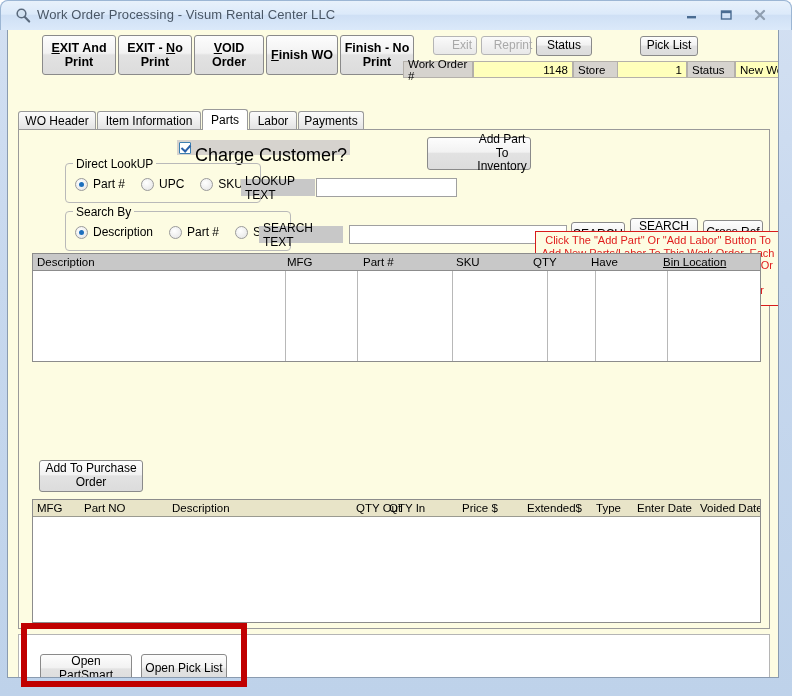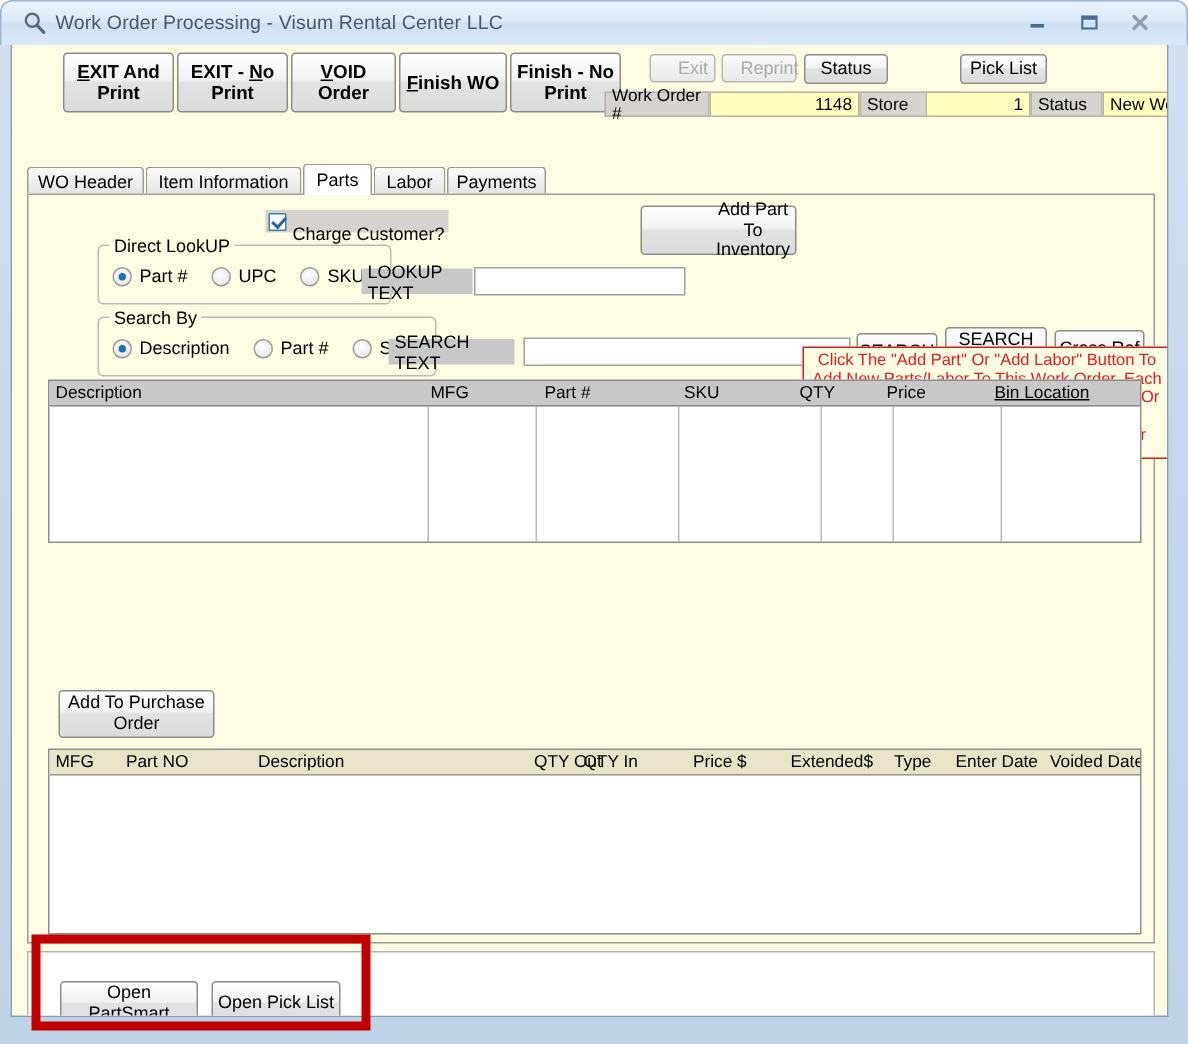--- a/index.html
+++ b/index.html
@@ -167,21 +167,21 @@
     position: relative; margin-right: 4px;
     border-radius: 1px;
   }
   .cb::after {
     content: "";
     position: absolute; left: 3px; top: 0px;
     width: 4px; height: 7px;
     border: solid #2a61a8; border-width: 0 2px 2px 0;
     transform: rotate(42deg);
   }
-  #charge-label { font-size: 12px; color:#000;margin-top:16px; }
+  #charge-label { font-size: 18px; color:#000;margin-top:16px; }
 
   
   .groupbox {
     position: absolute;
     box-sizing: border-box;
     border: 1px solid #b9b9b9;
     border-radius: 4px;
     background: transparent;
   }
   .group-title {
@@ -415,21 +415,21 @@
         <span>Click The "Add Part" Or "Add Labor" Button To Add New Parts/Labor To This Work Order. Each Line Added Can Be Charged To A Customer Or Warranty Vendor IF You Have A Customer/Vendor Assigned On The Header Page.</span>
       </div>
 
       <div class="grid" style="left:13px; top:123px; width:729px; height:109px;">
         <div class="grid-head">
           <span class="gh" style="left:4px;">Description</span>
           <span class="gh" style="left:254px;">MFG</span>
           <span class="gh" style="left:330px;">Part #</span>
           <span class="gh" style="left:423px;">SKU</span>
           <span class="gh" style="left:500px;">QTY</span>
-          <span class="gh" style="left:558px;">Price</span>
+          <span class="gh" style="left:558px;">Have</span>
           <span class="gh" style="left:630px;text-decoration:underline;">Bin Location</span>
         </div>
         <span class="gsep" style="left:252px;"></span>
         <span class="gsep" style="left:324px;"></span>
         <span class="gsep" style="left:419px;"></span>
         <span class="gsep" style="left:514px;"></span>
         <span class="gsep" style="left:562px;"></span>
         <span class="gsep" style="left:634px;"></span>
       </div>
 

